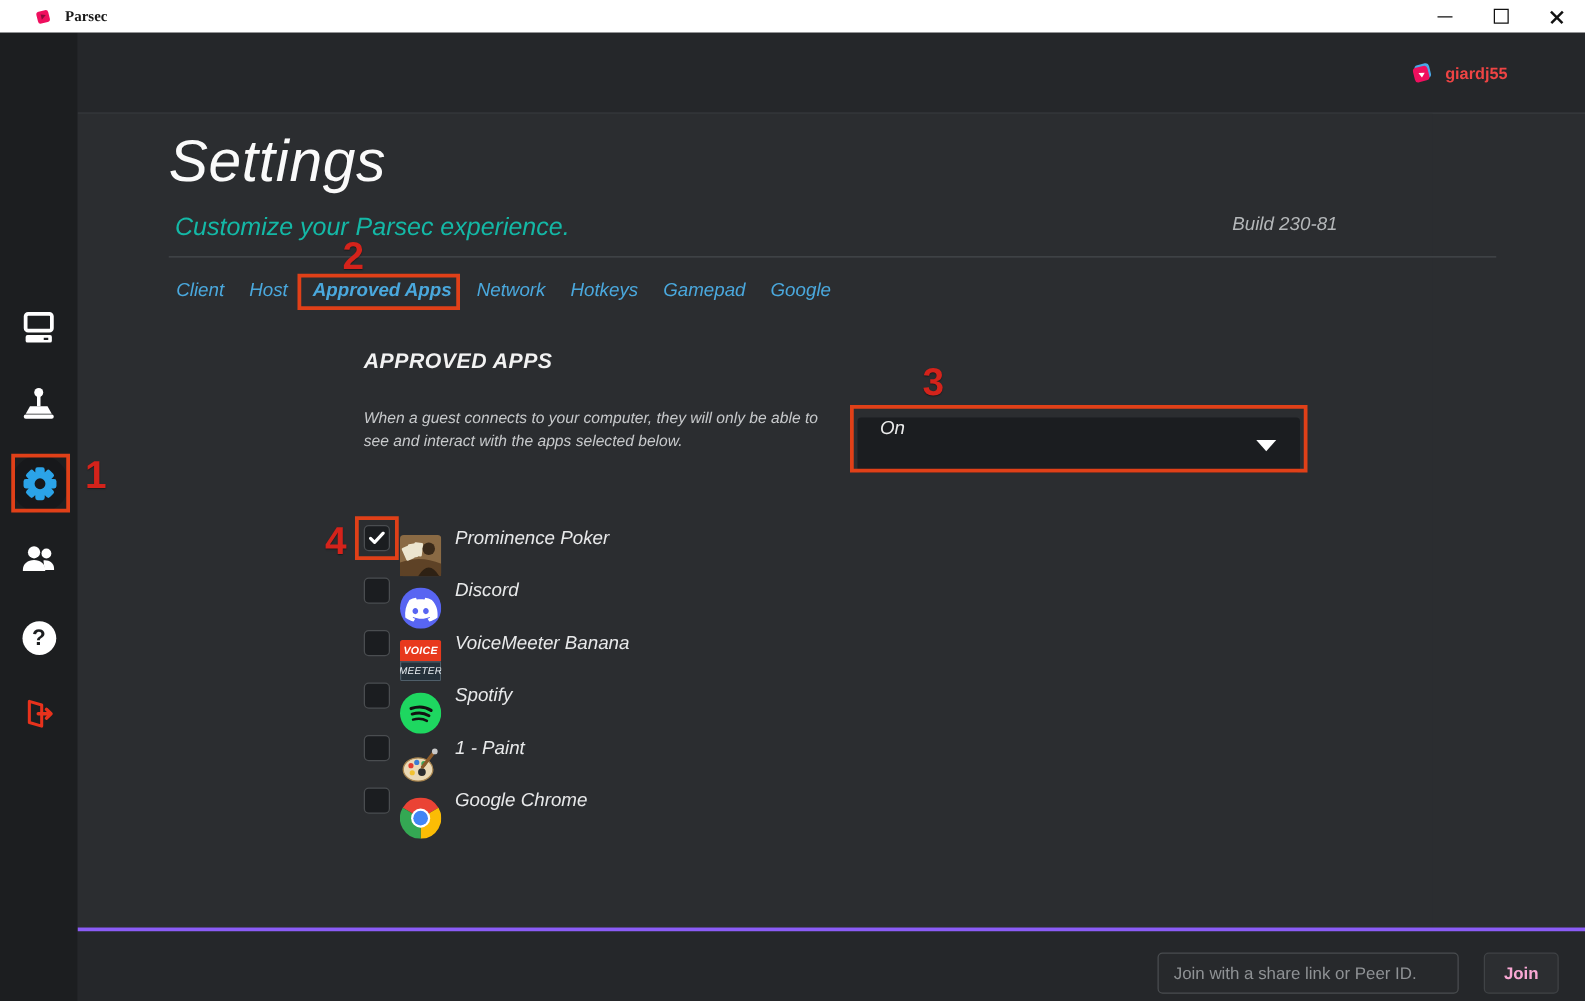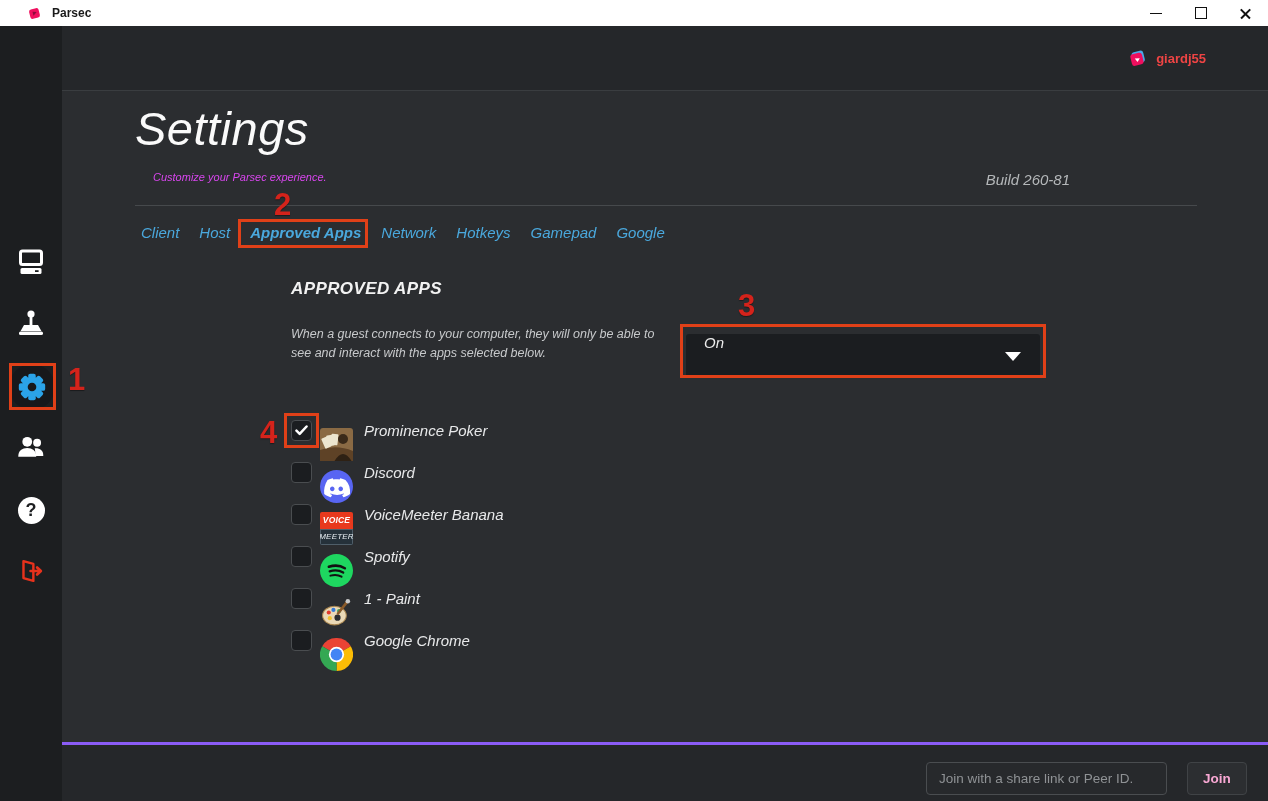--- a/index.html
+++ b/index.html
@@ -1,21 +1,21 @@
 <!DOCTYPE html>
 <html><head>
 <meta charset="utf-8">
 <style>
   html,body{margin:0;padding:0;background:#2b2d30;}
   .stage{position:relative;width:1268px;height:801px;overflow:hidden;
          font-family:"Liberation Sans",sans-serif;background:#2b2d30;}
 
   
   .titlebar{position:absolute;left:0;top:0;width:1268px;height:26px;background:#ffffff;
-            display:flex;align-items:center;z-index:5;}
+            display:flex;align-items:center;z-index:5;font-family:Liberation Serif, serif;}
   .titlebar .app-title{font-size:12px;font-weight:bold;color:#1a1a1a;margin-left:10px;}
   .tb-logo{margin-left:26px;width:16px;height:16px;display:flex;align-items:center;justify-content:center;}
   .tb-controls{margin-left:auto;display:flex;height:100%;}
   .tb-btn{width:45px;height:100%;display:flex;align-items:center;justify-content:center;cursor:default;}
   .glyph-min{width:12px;height:0;border-top:1.6px solid #111;display:block;}
   .glyph-max{width:10px;height:10px;border:1.4px solid #111;display:block;}
   .glyph-close{position:relative;width:13px;height:13px;display:block;}
   .glyph-close::before,.glyph-close::after{content:"";position:absolute;left:0;top:6px;width:13px;height:1.6px;background:#111;}
   .glyph-close::before{transform:rotate(45deg);}
   .glyph-close::after{transform:rotate(-45deg);}
@@ -32,21 +32,21 @@
   
   .main{position:absolute;left:62px;top:26px;width:1206px;height:775px;}
   .header-band{position:absolute;left:0;top:0;width:1206px;height:64px;background:#25272a;
                border-bottom:1px solid #3a3d40;display:flex;align-items:center;justify-content:flex-end;}
   .user-chip{display:flex;align-items:center;gap:9px;margin-right:62px;cursor:pointer;}
   .user-chip .uname{color:#ef4444;font-size:13px;font-weight:bold;}
 
   .content{position:absolute;left:0;top:65px;width:1084px;height:677px;background:#2b2d30;font-style:italic;}
   .page-title{position:absolute;left:73px;top:10px;margin:0;font-size:47px;font-weight:300;
               color:#fafafa;letter-spacing:.5px;}
-  .page-subtitle{position:absolute;left:91px;top:80px;font-size:11px;color:#d946ef;}
+  .page-subtitle{position:absolute;left:78px;top:80px;font-size:20px;color:#14b8a6;}
   .build-label{position:absolute;right:76px;top:80px;font-size:15px;color:#b4b7b9;}
   .divider{position:absolute;left:73px;top:114px;width:1062px;height:0;border-top:1px solid #46494c;}
 
   .tabs{position:absolute;left:79px;top:131px;display:flex;gap:20px;}
   .tab{font-size:15px;color:#4aa8dd;cursor:pointer;padding:2px 0;white-space:nowrap;}
   .tab.active{font-weight:bold;}
 
   .section-heading{position:absolute;left:229px;top:188px;font-size:17px;font-weight:bold;
                    color:#f2f2f2;letter-spacing:.4px;}
   .section-desc{position:absolute;left:229px;top:234px;width:372px;font-size:12.5px;
@@ -185,21 +185,21 @@
             <path d="M7.2 9.2 L12.4 10.2 L9.2 13.6 Z" fill="#fff"></path>
           </g>
         </svg>
         <span class="uname">giardj55</span>
       </div>
     </div>
 
     <div class="content">
       <h1 class="page-title">Settings</h1>
       <div class="page-subtitle">Customize your Parsec experience.</div>
-      <div class="build-label">Build 260-81</div>
+      <div class="build-label">Build 230-81</div>
       <div class="divider"></div>
 
       <div class="tabs">
         <span class="tab">Client</span>
         <span class="tab">Host</span>
         <span class="tab active">Approved Apps</span>
         <span class="tab">Network</span>
         <span class="tab">Hotkeys</span>
         <span class="tab">Gamepad</span>
         <span class="tab">Google</span>

